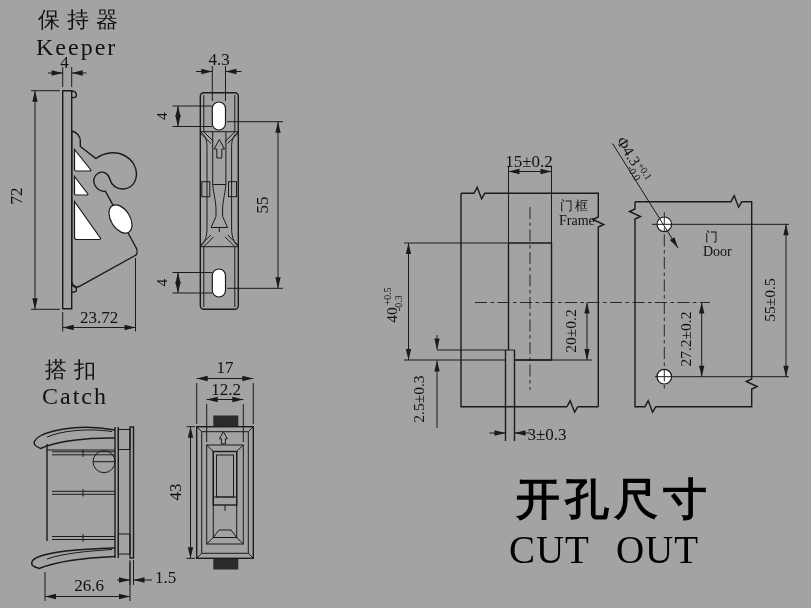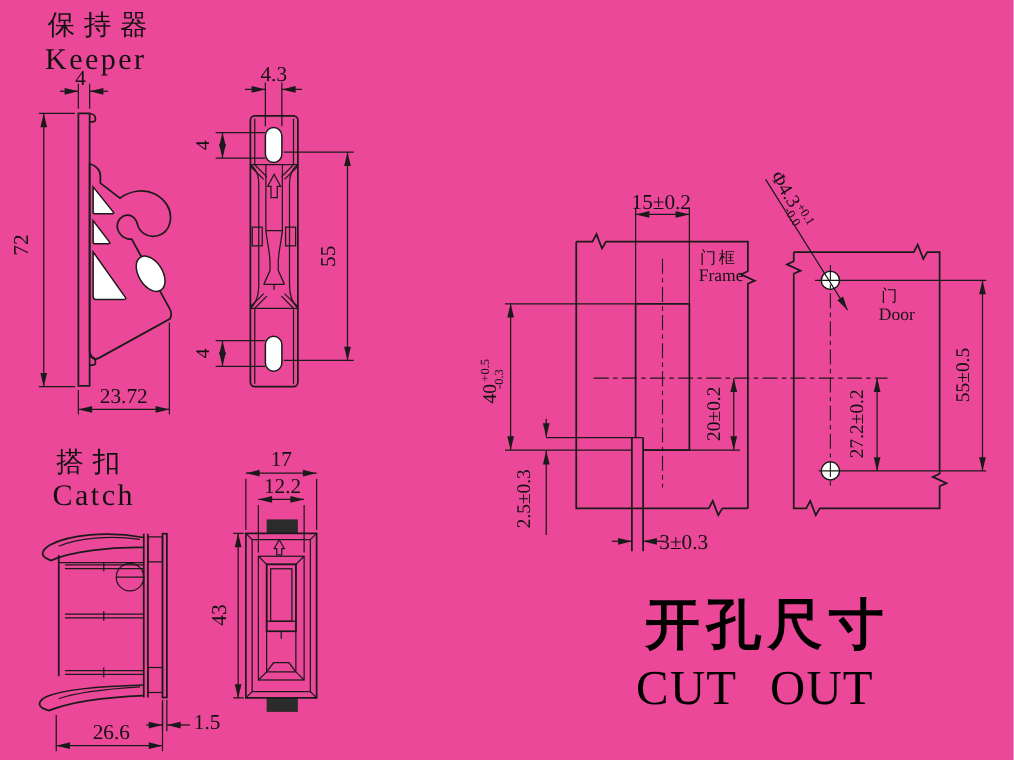--- a/index.html
+++ b/index.html
@@ -1,16 +1,16 @@
 <!DOCTYPE html>
 <html><head>
 <meta charset="utf-8">
 <style>
   html,body{margin:0;padding:0;background:#ffffff;}
-  #stage{position:relative;width:811px;height:608px;background:#ec4899;overflow:hidden;
+  #stage{position:relative;width:811px;height:608px;background:#a3a3a3;overflow:hidden;
          font-family:"Liberation Serif", serif;}
   svg{position:absolute;left:0;top:0;}
   .ln{stroke:#1a1a1a;stroke-width:1;fill:none;}
   .pl{stroke:#1a1a1a;stroke-width:1.4;fill:none;}
   .plw{stroke:#1a1a1a;stroke-width:1.2;fill:#ffffff;}
   .cl{stroke:#1a1a1a;stroke-width:0.9;fill:none;stroke-dasharray:12 3.5 3.5 3.5;}
   .dim{font-family:"Liberation Serif", serif;font-size:17px;fill:#111;}
   .dim16{font-family:"Liberation Serif", serif;font-size:15.5px;fill:#111;}
   .tol{font-size:10px;}
   .cn-label{font-family:"Liberation Serif","DejaVu Sans", serif;font-size:22px;fill:#111;letter-spacing:7px;}

